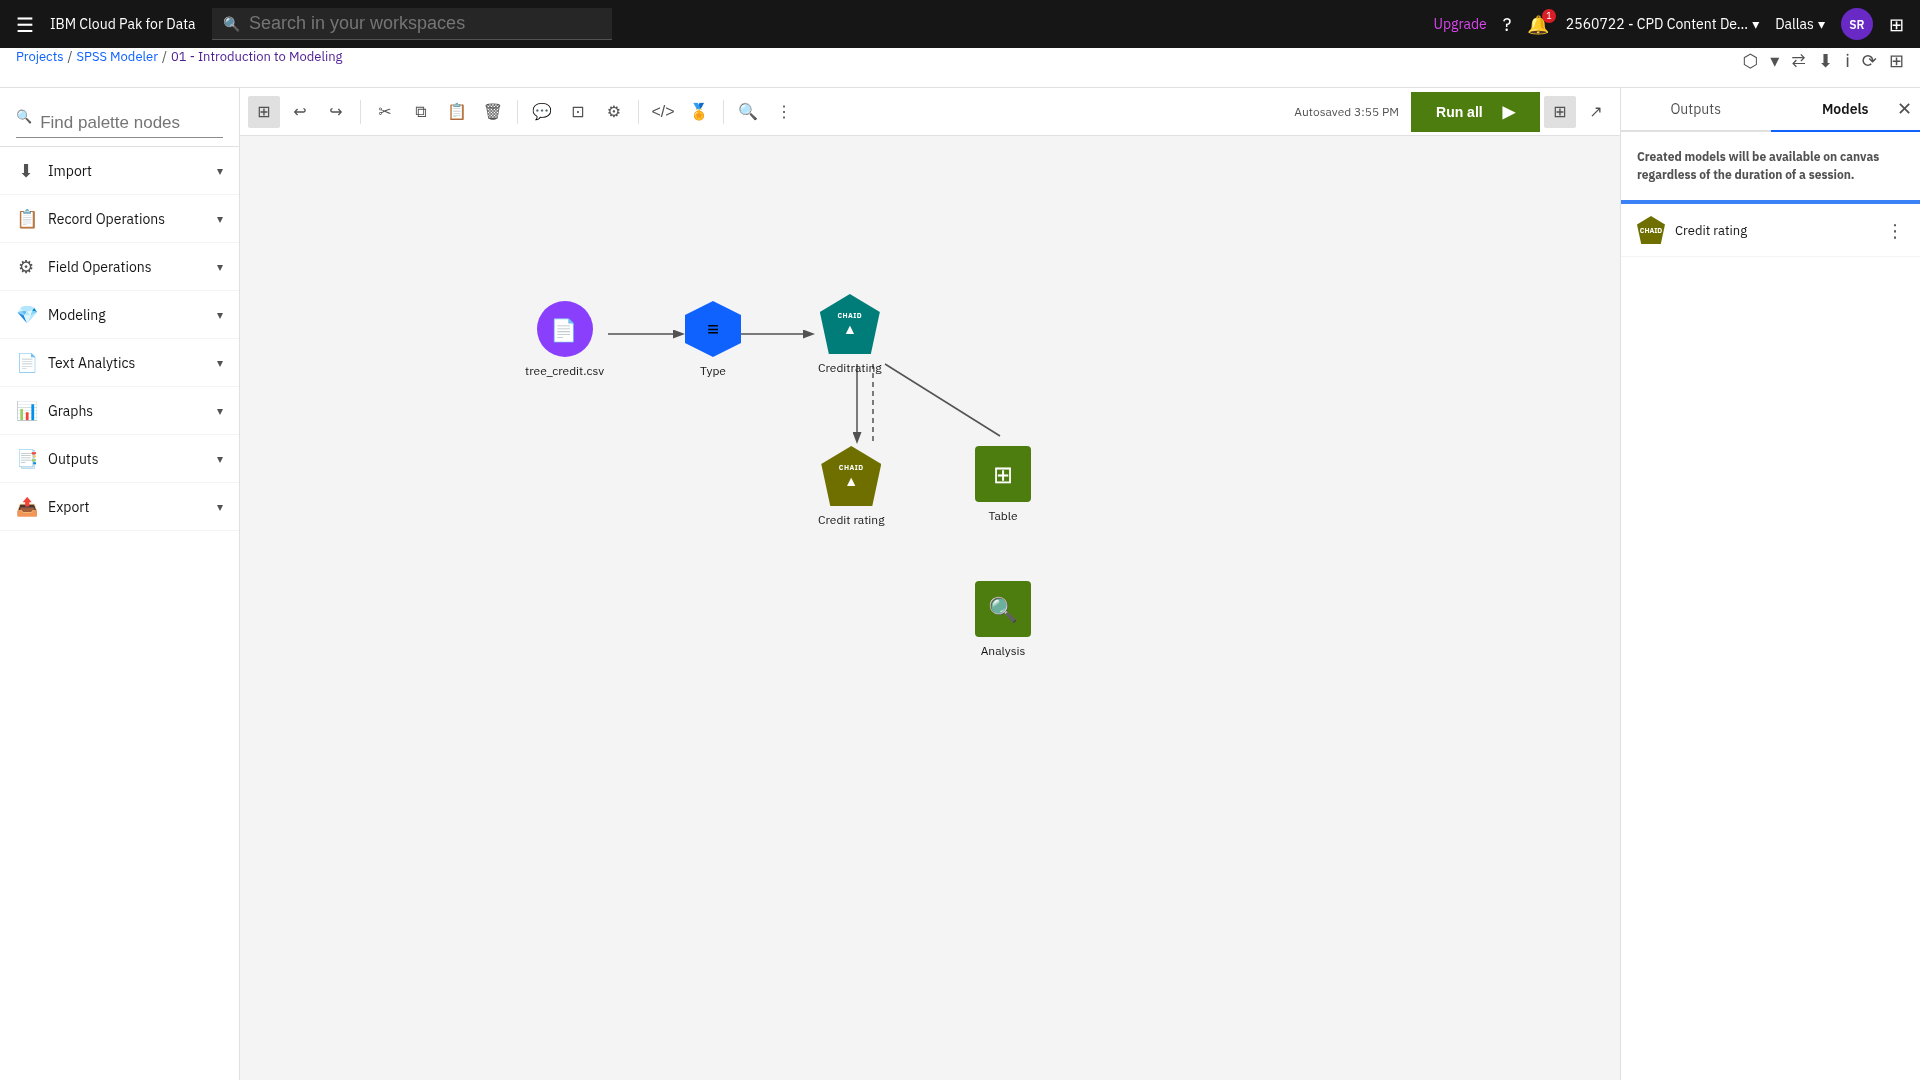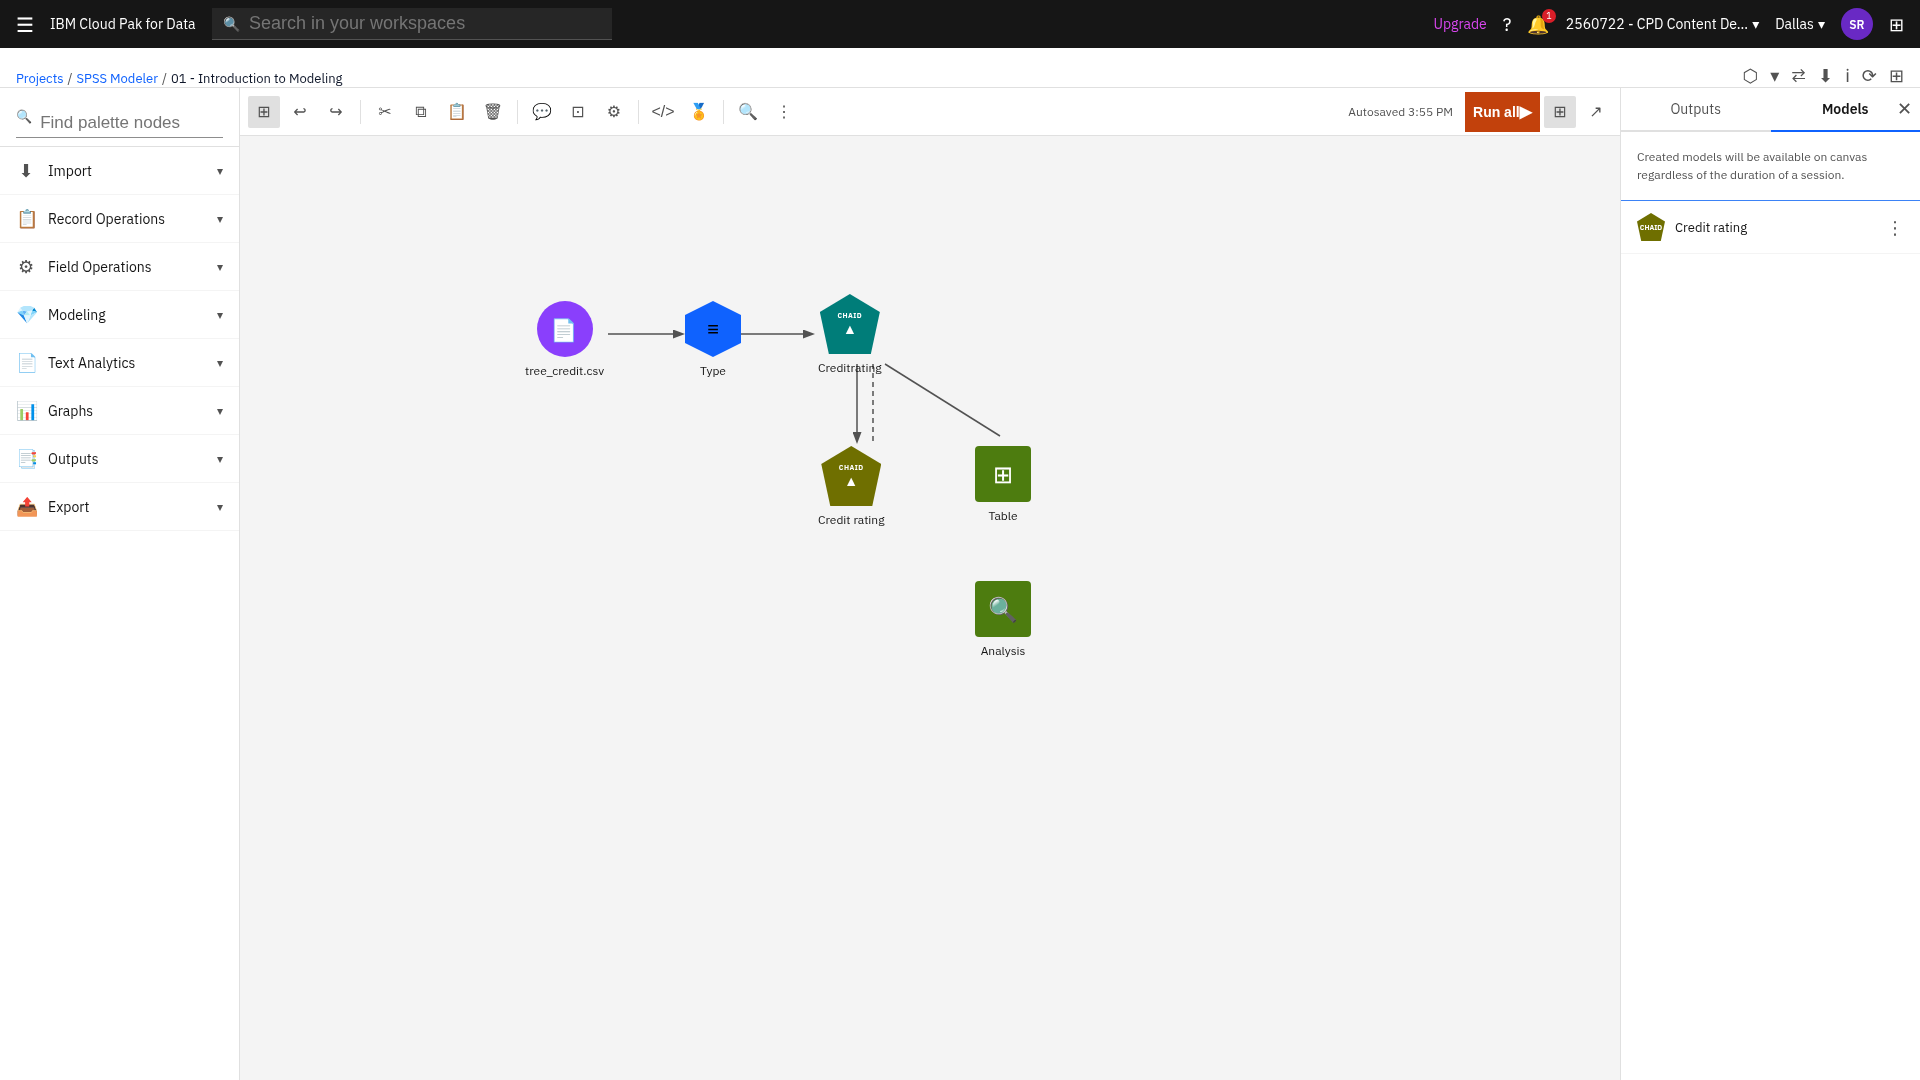--- a/index.html
+++ b/index.html
@@ -28,26 +28,26 @@
     .topnav-workspace { display: flex; align-items: center; gap: 4px; color: #fff; font-size: 14px; cursor: pointer; }
     .topnav-region { display: flex; align-items: center; gap: 4px; color: #fff; font-size: 14px; cursor: pointer; }
     .topnav-avatar {
       width: 32px; height: 32px; border-radius: 50%; background: #6929c4;
       display: flex; align-items: center; justify-content: center; color: #fff; font-size: 12px; font-weight: 600;
     }
     .topnav-grid { color: #fff; font-size: 18px; cursor: pointer; }
 
     
     .breadcrumb {
-      display: flex; align-items: flex-end; background: #fff; height: 40px; padding: 0 16px;
+      display: flex; align-items: flex-start; background: #fff; height: 40px; padding: 0 16px;
       font-size: 13px; gap: 4px; border-bottom: 1px solid #e0e0e0;
     }
     .breadcrumb a { color: #0f62fe; text-decoration: none; }
     .breadcrumb-sep { color: #525252; }
-    .breadcrumb-current { color: #0f172a; }
+    .breadcrumb-current { color: #4c1d95; }
     .breadcrumb-actions { margin-left: auto; display: flex; align-items: center; gap: 12px; }
     .breadcrumb-action-icon { color: #525252; cursor: pointer; font-size: 18px; }
 
     
     .main-layout { display: flex; height: calc(1080px - 48px - 40px); }
 
     
     .sidebar {
       width: 240px; background: #fff; border-right: 1px solid #e0e0e0;
       display: flex; flex-direction: column; overflow-y: auto;
@@ -78,22 +78,22 @@
     }
     .toolbar-btn {
       width: 32px; height: 32px; display: flex; align-items: center; justify-content: center;
       cursor: pointer; color: #525252; font-size: 16px; border-radius: 2px;
       border: none; background: transparent;
     }
     .toolbar-btn.active { background: #e0e0e0; }
     .toolbar-divider { width: 1px; height: 24px; background: #e0e0e0; margin: 0 4px; }
     .toolbar-autosave { margin-left: auto; font-size: 12px; color: #525252; padding: 0 8px; }
     .toolbar-run-btn {
-      display: flex; align-items: center; gap: 0; background: #c2410c; color: #fff;
-      border: none; padding: 0 8px; height: 40px; font-size: 14px; font-weight: 600;
+      display: flex; align-items: center; gap: 20px; background: #4d7c0f; color: #fff;
+      border: none; padding: 0 25px; height: 40px; font-size: 14px; font-weight: 600;
       cursor: pointer; border-radius: 0;
     }
     .toolbar-run-icon { font-size: 16px; }
 
     
     .canvas-wrapper { flex: 1; display: flex; flex-direction: column; }
     .canvas {
       flex: 1; background: #f4f4f4; position: relative; overflow: hidden;
     }
 
@@ -138,21 +138,21 @@
     .panel-tab {
       flex: 1; text-align: center; padding: 12px 0; font-size: 14px; color: #525252;
       cursor: pointer; border-bottom: 2px solid transparent; margin-bottom: -2px;
     }
     .panel-tab.active { color: #161616; border-bottom: 2px solid #0f62fe; font-weight: 600; }
     .panel-close-btn {
       position: absolute; right: 8px; top: 50%; transform: translateY(-50%);
       cursor: pointer; color: #525252; font-size: 18px; line-height: 1;
     }
     .panel-info {
-      padding: 16px; font-size: 12px; color: #525252; border-bottom: 1px solid #3b82f6; line-height: 1.5;
+      padding: 16px; font-size: 12px; color: #525252; border-bottom: 4px solid #3b82f6; line-height: 1.5; font-weight: bold;
     }
     .panel-section-header {
       padding: 8px 16px; font-size: 12px; font-weight: 600; color: #525252;
       background: #f4f4f4; border-bottom: 1px solid #e0e0e0;
     }
     .panel-result-item {
       display: flex; align-items: center; padding: 12px 16px; gap: 10px;
       border-bottom: 1px solid #f4f4f4; cursor: pointer;
     }
     .panel-result-icon {

